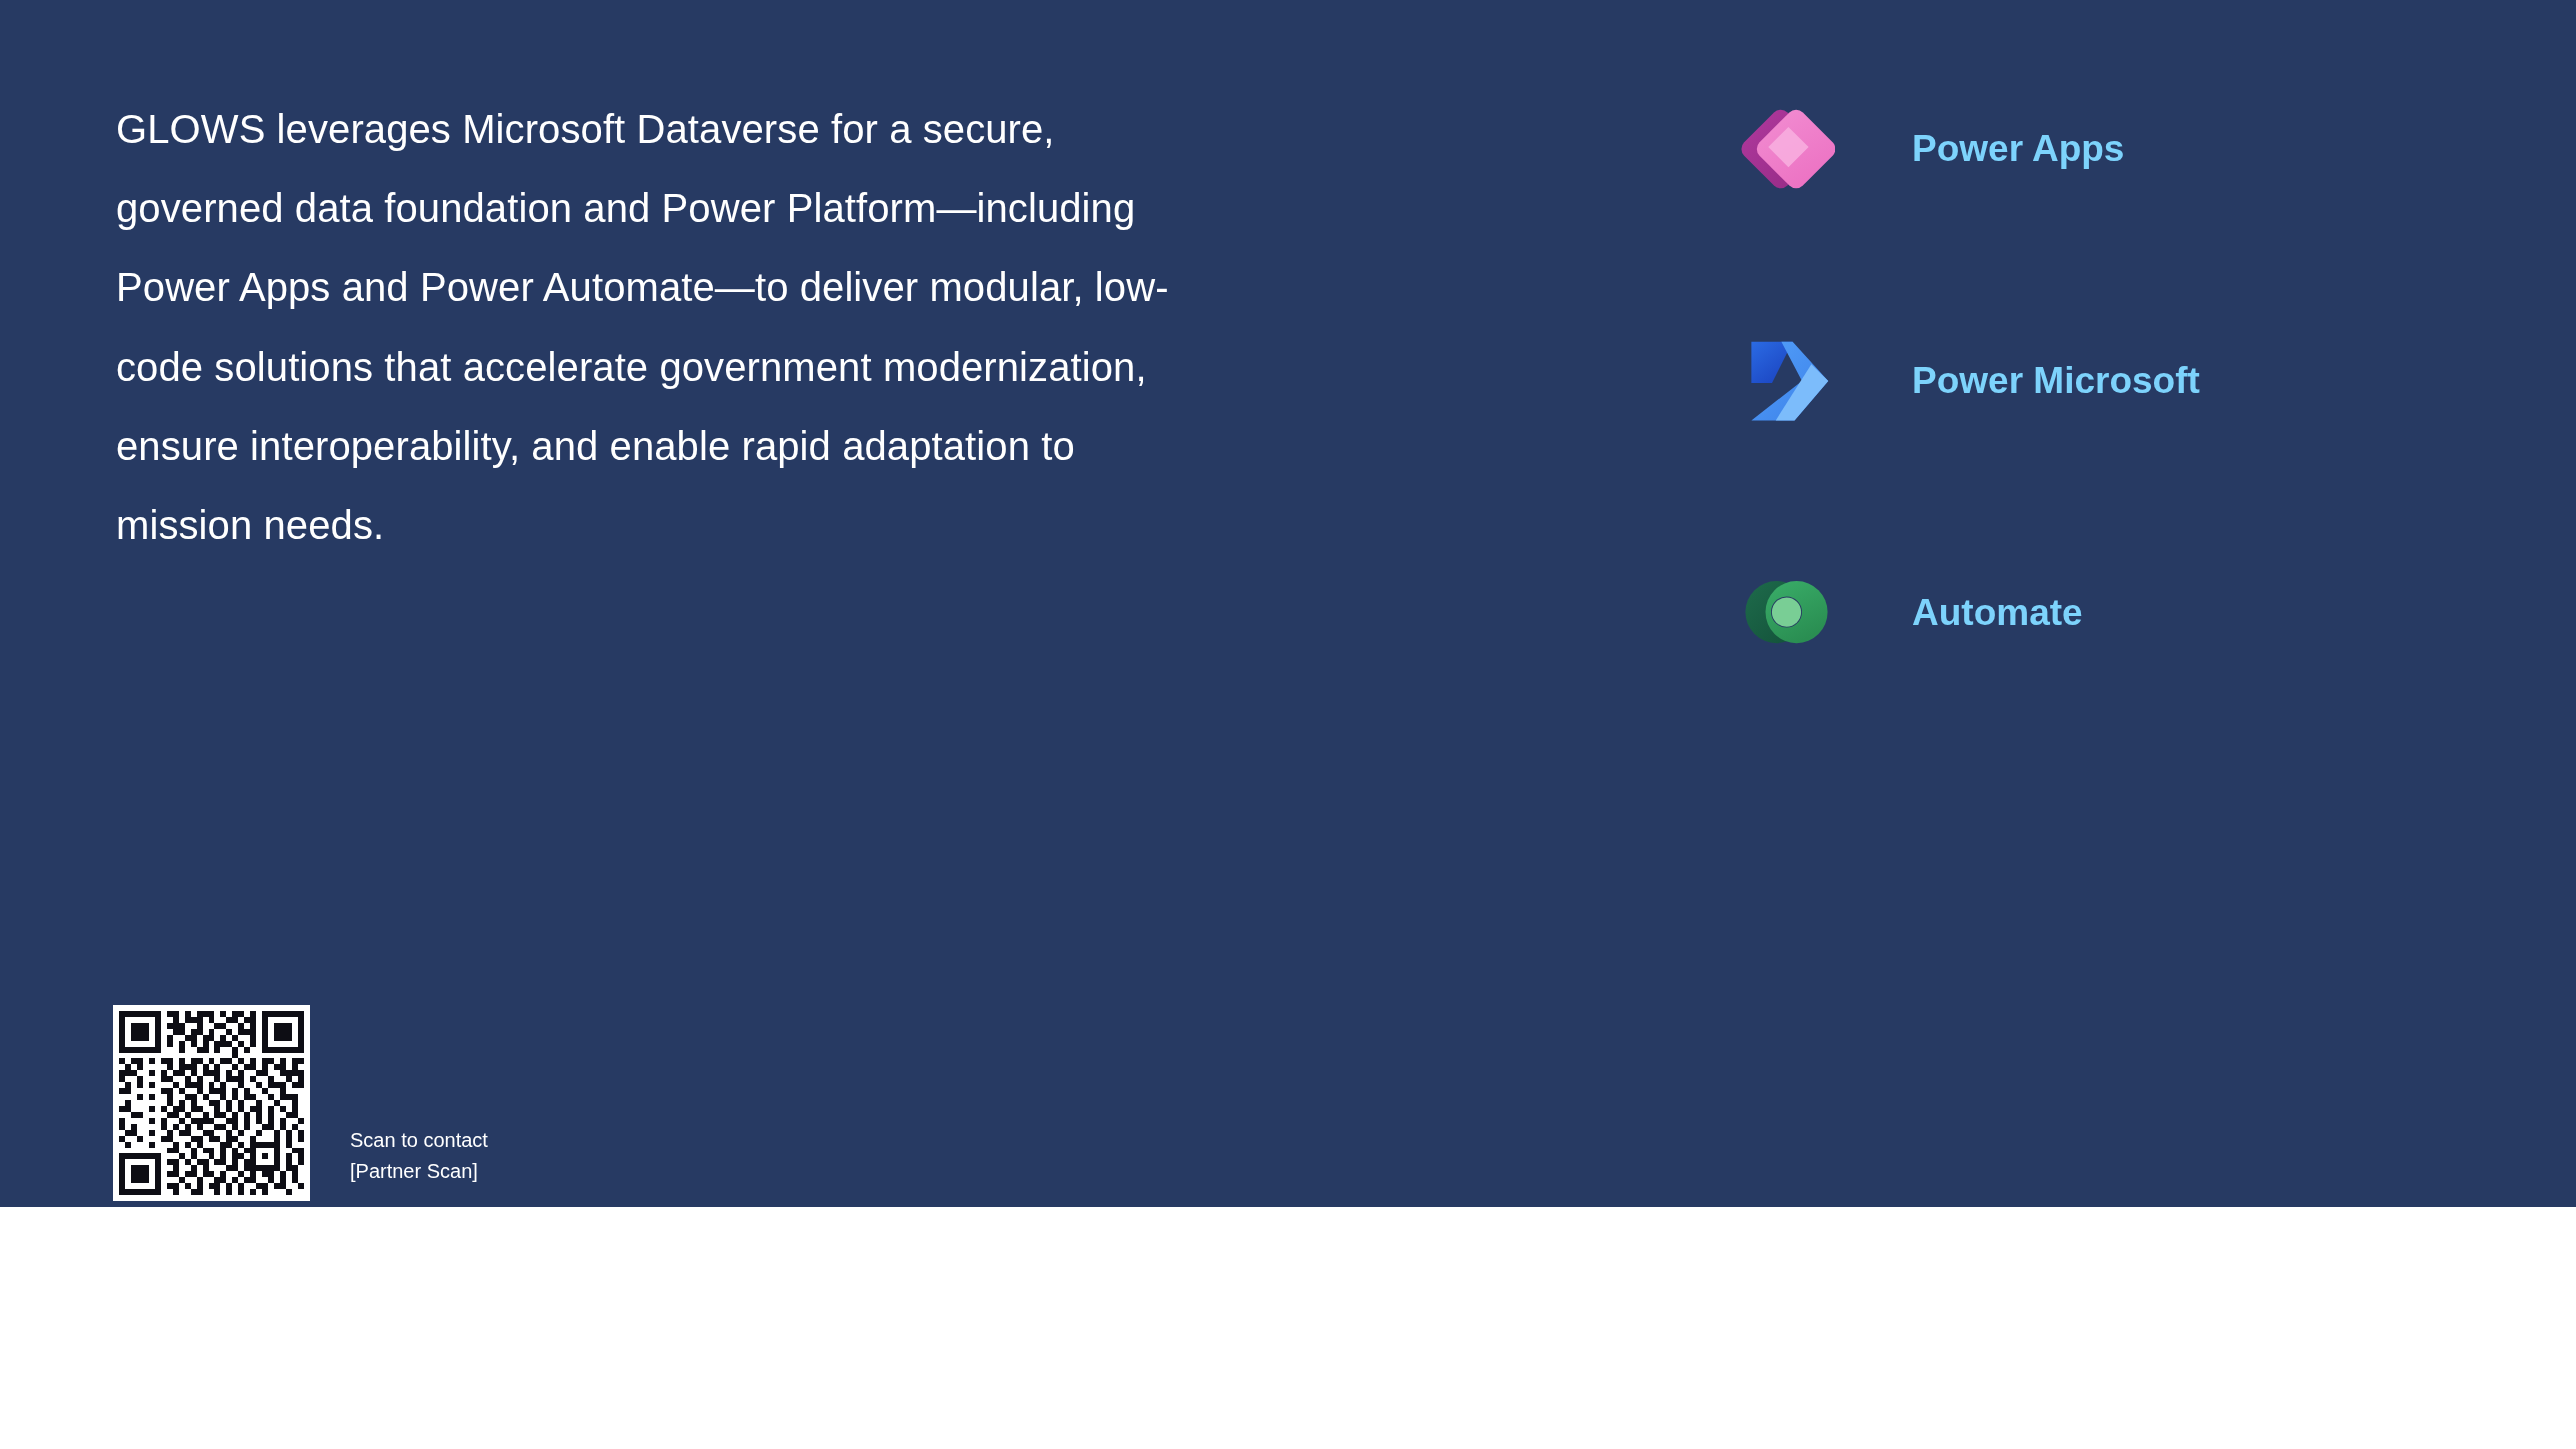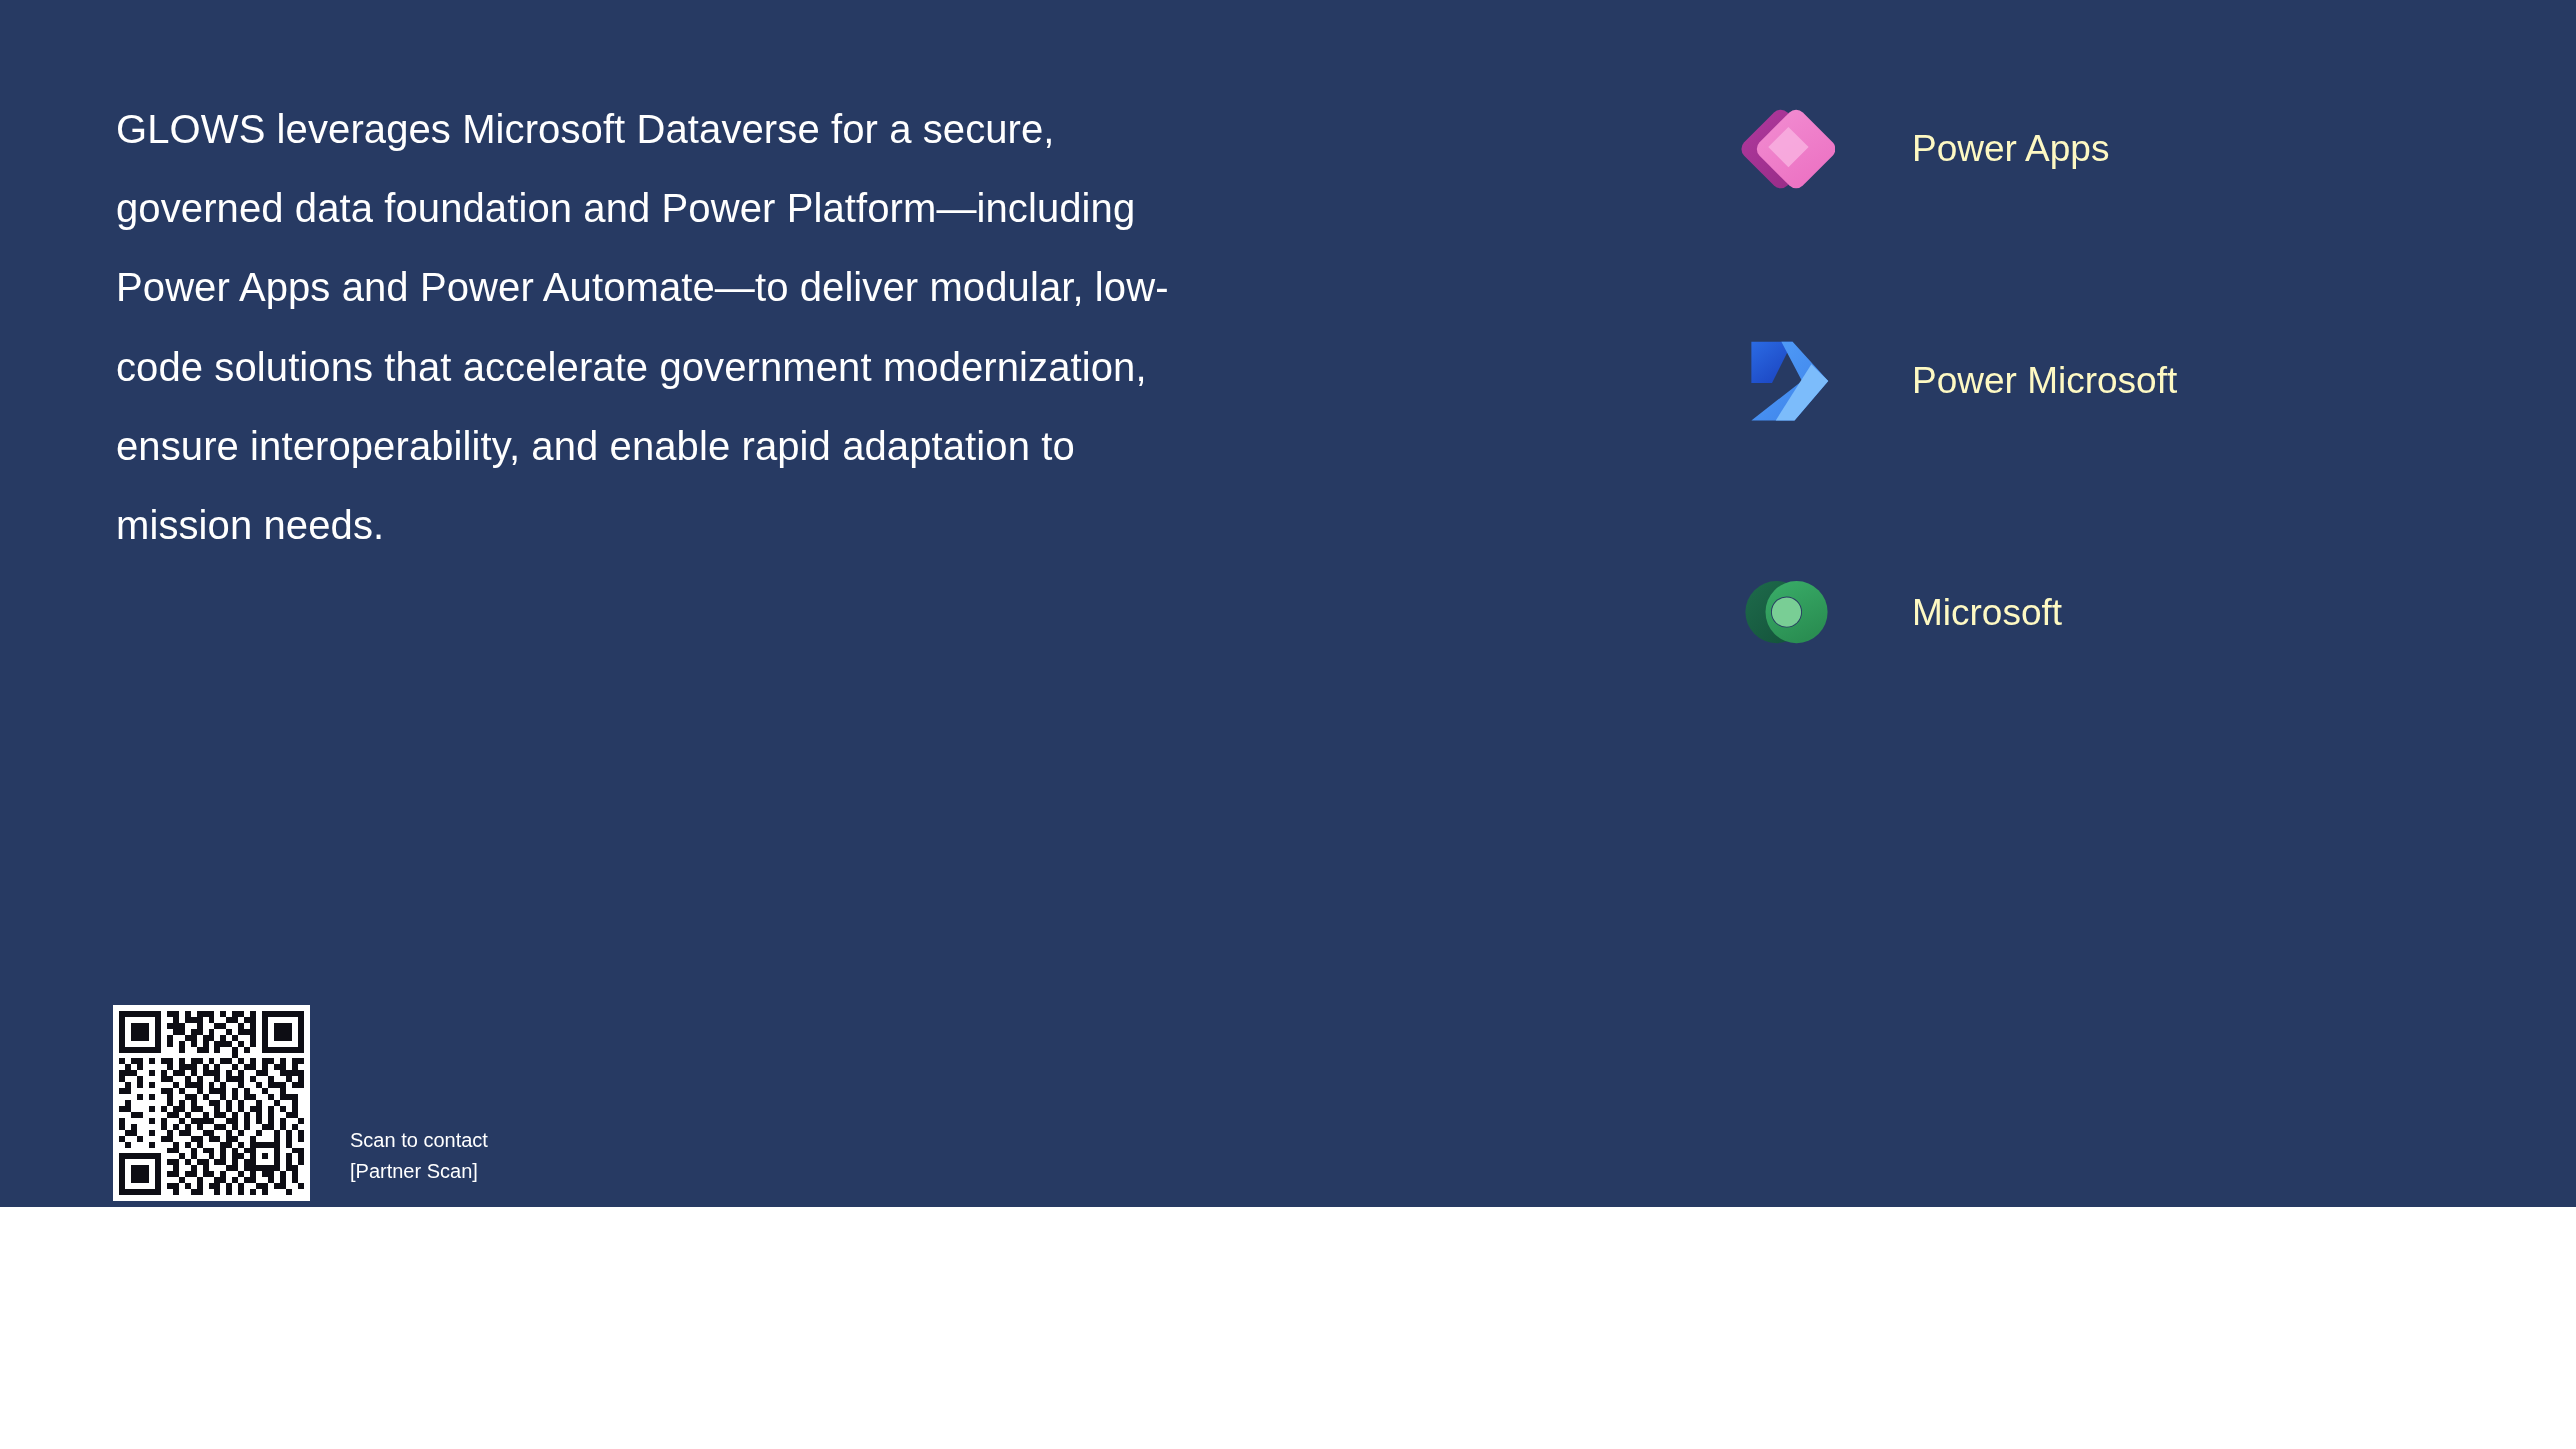--- a/index.html
+++ b/index.html
@@ -73,24 +73,25 @@
   .product-logo {
     width: 109px;
     height: 103px;
     flex: none;
     display: flex;
     align-items: center;
     justify-content: center;
   }
   .product-label {
     margin-left: 71px;
-    color: #fef9c3;
+    color: #7dd3fc;
     font-size: 37px;
     line-height: 1;
     white-space: nowrap;
+    font-weight: bold;
   }
 </style>
 </head>
 <body>
 
 <div class="slide">
 
   <div class="body-copy">GLOWS leverages Microsoft Dataverse for a secure, governed data foundation and Power Platform—including Power Apps and Power Automate—to deliver modular, low-code solutions that accelerate government modernization, ensure interoperability, and enable rapid adaptation to mission needs.</div>
 
   <div class="qr-block">
@@ -432,18 +433,18 @@
                 <stop offset="100%" stop-color="#2A8E52"></stop>
             </linearGradient>
           </defs>
           <circle cx="41" cy="45" r="34" fill="url(#dv-dark)"></circle>
           <path d="M63 11 a34 34 0 1 1 0 68 a34 34 0 1 0 0 -68 Z" fill="url(#dv-mid)"></path>
           <circle cx="63" cy="45" r="34" fill="url(#dv-mid)"></circle>
           <circle cx="52" cy="45" r="17" fill="#273A63"></circle>
           <circle cx="52" cy="45" r="16" fill="#79CE95"></circle>
         </svg>
       </span>
-      <span class="product-label">Microsoft</span>
+      <span class="product-label">Automate</span>
     </div>
 
   </div>
 </div>
 
 
 </body></html>

